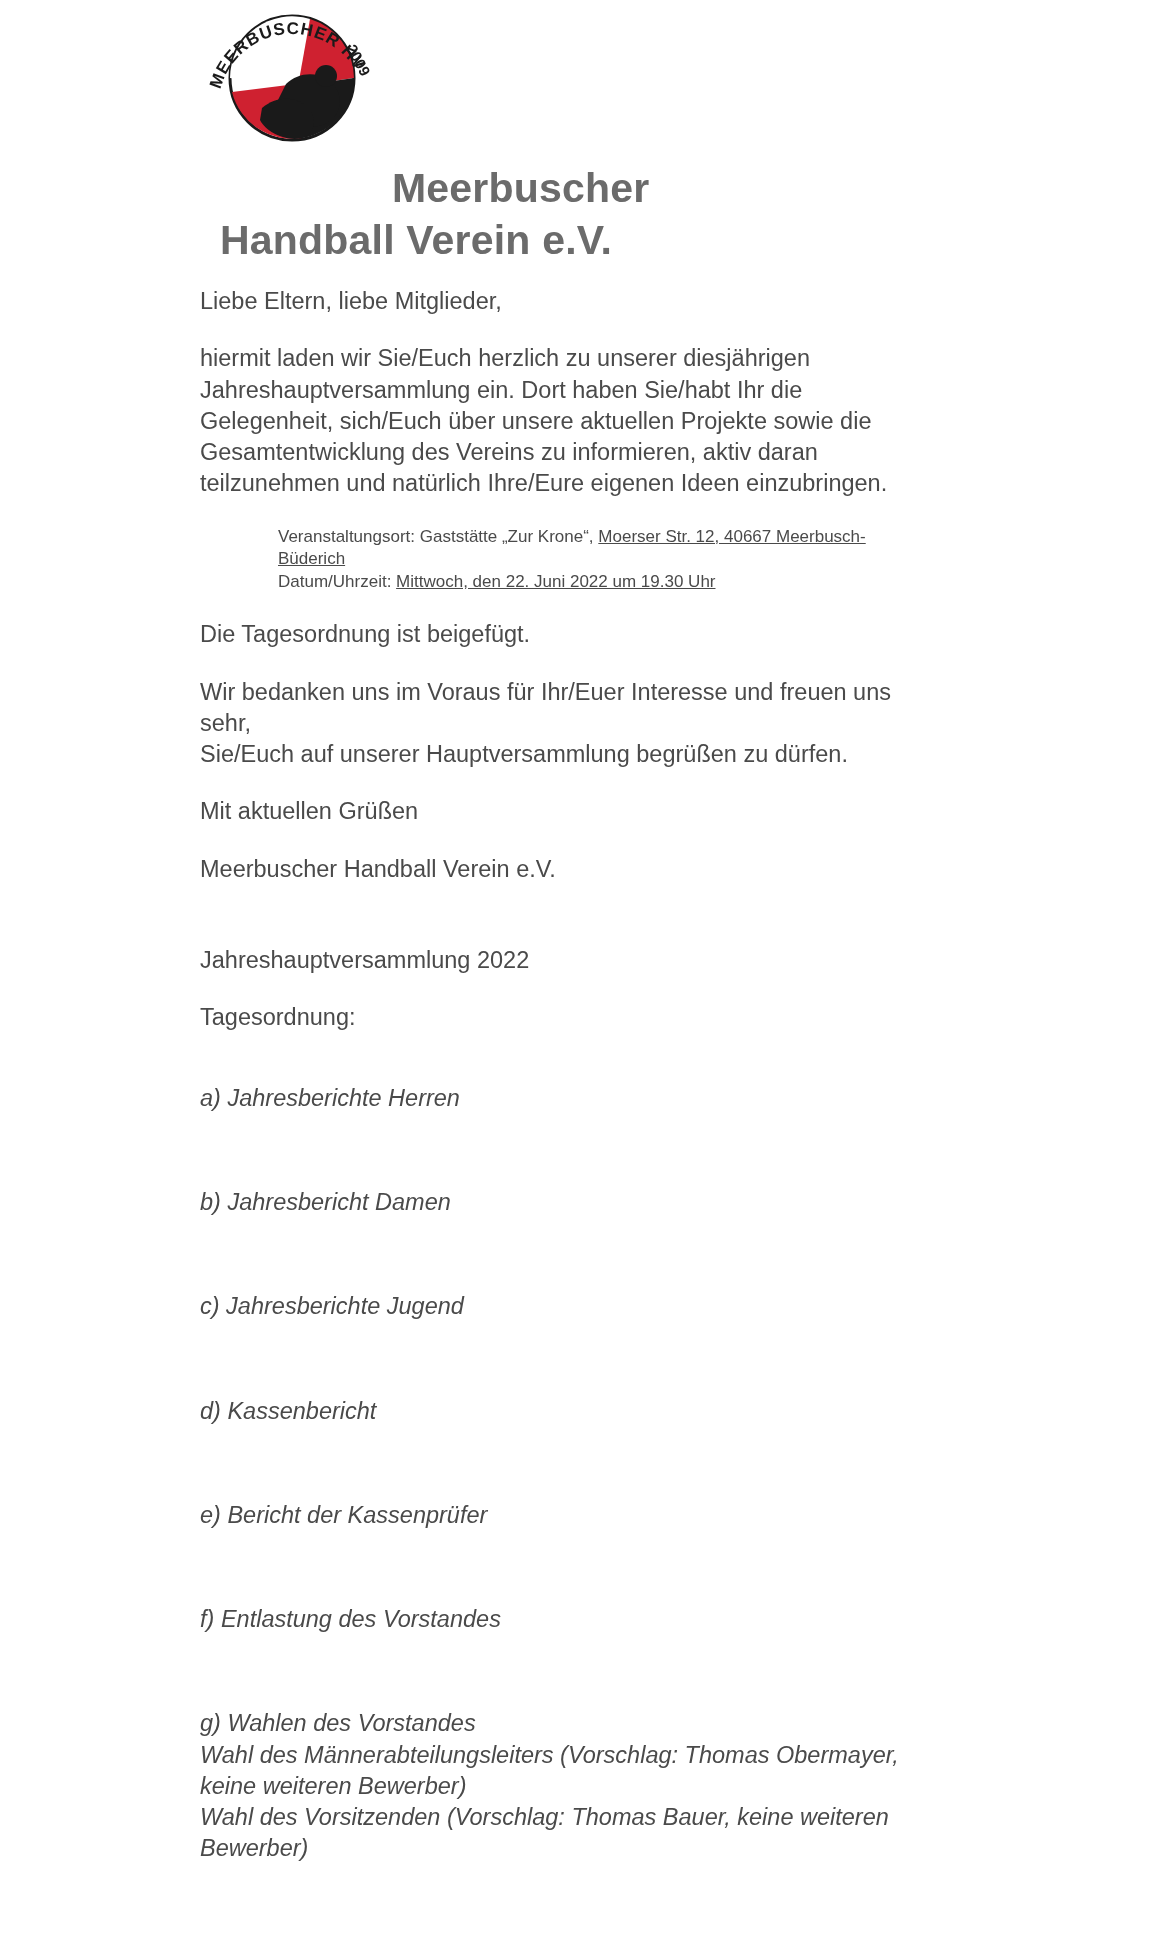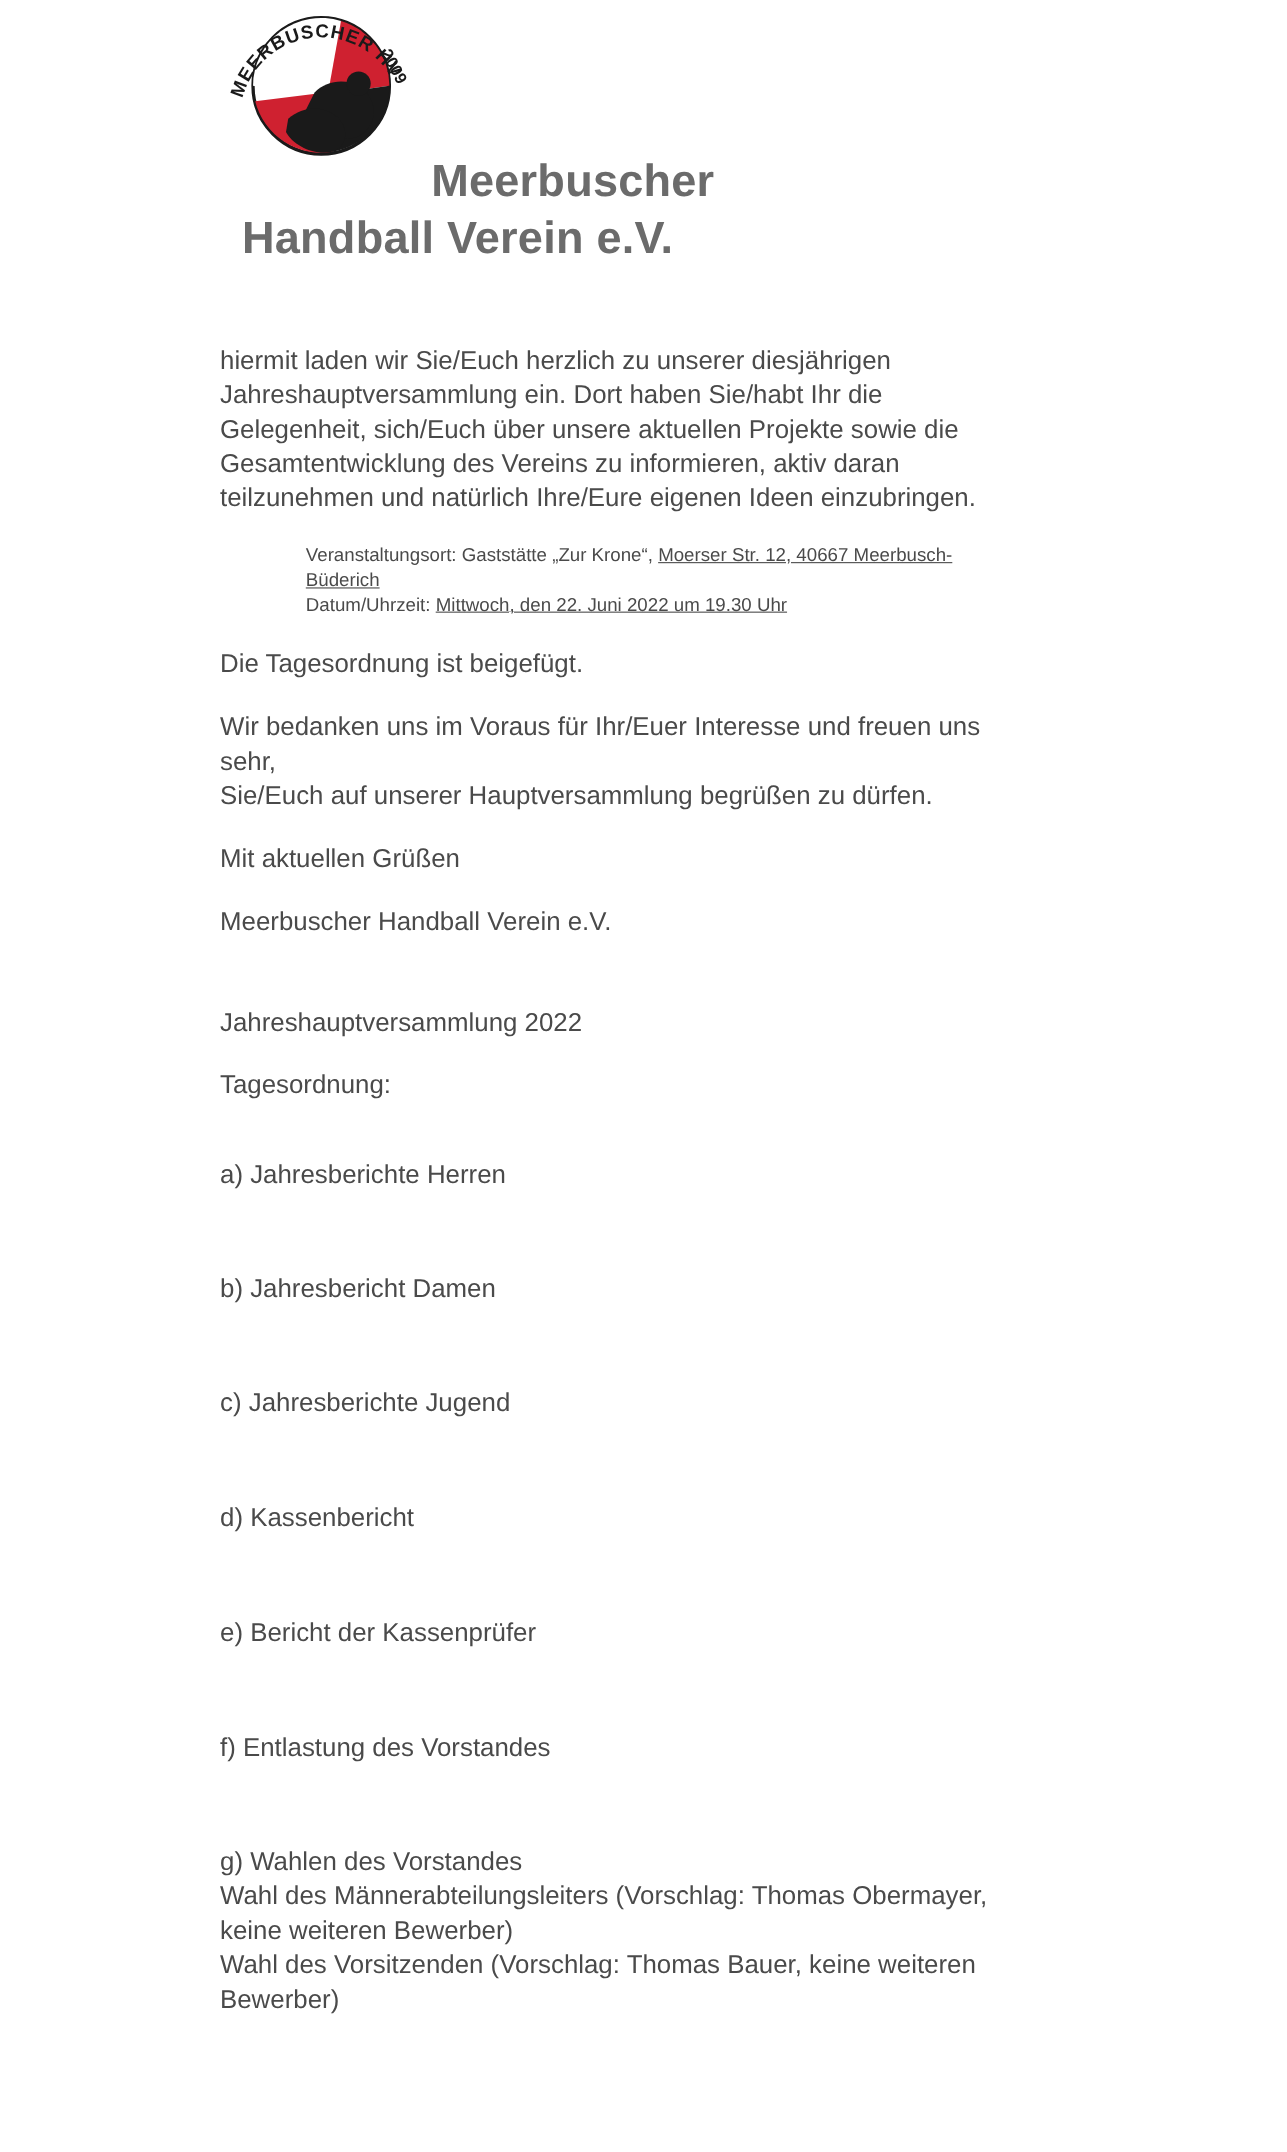--- a/index.html
+++ b/index.html
@@ -44,20 +44,21 @@
     width: 760px;
     font-size: 41px;
     font-weight: bold;
     color: #6b6b6b;
     line-height: 1.28;
     letter-spacing: 0.2px;
   }
   .org-title .line1 {
     display: block;
     padding-left: 192px;
+    margin-top: 24px;
   }
   .org-title .line2 {
     display: block;
     padding-left: 0;
     margin-left: 20px;
   }
 
   
   .content {
     padding: 0 0 60px 0;
@@ -87,20 +88,21 @@
   }
   .event-line { display: block; }
   .u { text-decoration: underline; }
 
   .agenda-item {
     margin-left: 200px;
     max-width: 700px;
     font-size: 23.5px;
     line-height: 1.33;
     color: #4a4a4a;
+    font-style: italic;
   }
   .agenda-sub {
     display: block;
   }
 </style>
 </head>
 <body>
 
 <div class="page">
 
@@ -139,20 +141,21 @@
     <div class="org-title">
       <span class="line1">Meerbuscher</span>
       <span class="line2">Handball Verein e.V.</span>
     </div>
   </div>
 
   <div class="content">
 
     <div class="gap-md"></div>
 
+    <p class="para block">Liebe Eltern, liebe Mitglieder,</p>
 
     <div class="gap-sm"></div>
 
     <p class="para block">hiermit laden wir Sie/Euch herzlich zu unserer diesjährigen Jahreshauptversammlung ein. Dort haben Sie/habt Ihr die Gelegenheit, sich/Euch über unsere aktuellen Projekte sowie die Gesamtentwicklung des Vereins zu informieren, aktiv daran teilzunehmen und natürlich Ihre/Eure eigenen Ideen einzubringen.</p>
 
     <div class="gap-sm"></div>
 
     <div class="event-block">
       <span class="event-line"><span>Veranstaltungsort: Gaststätte „Zur Krone“, </span><span class="u">Moerser Str. 12, 40667 Meerbusch-Büderich</span></span>
       <span class="event-line"><span>Datum/Uhrzeit: </span><span class="u">Mittwoch, den 22. Juni 2022 um 19.30 Uhr</span></span>

